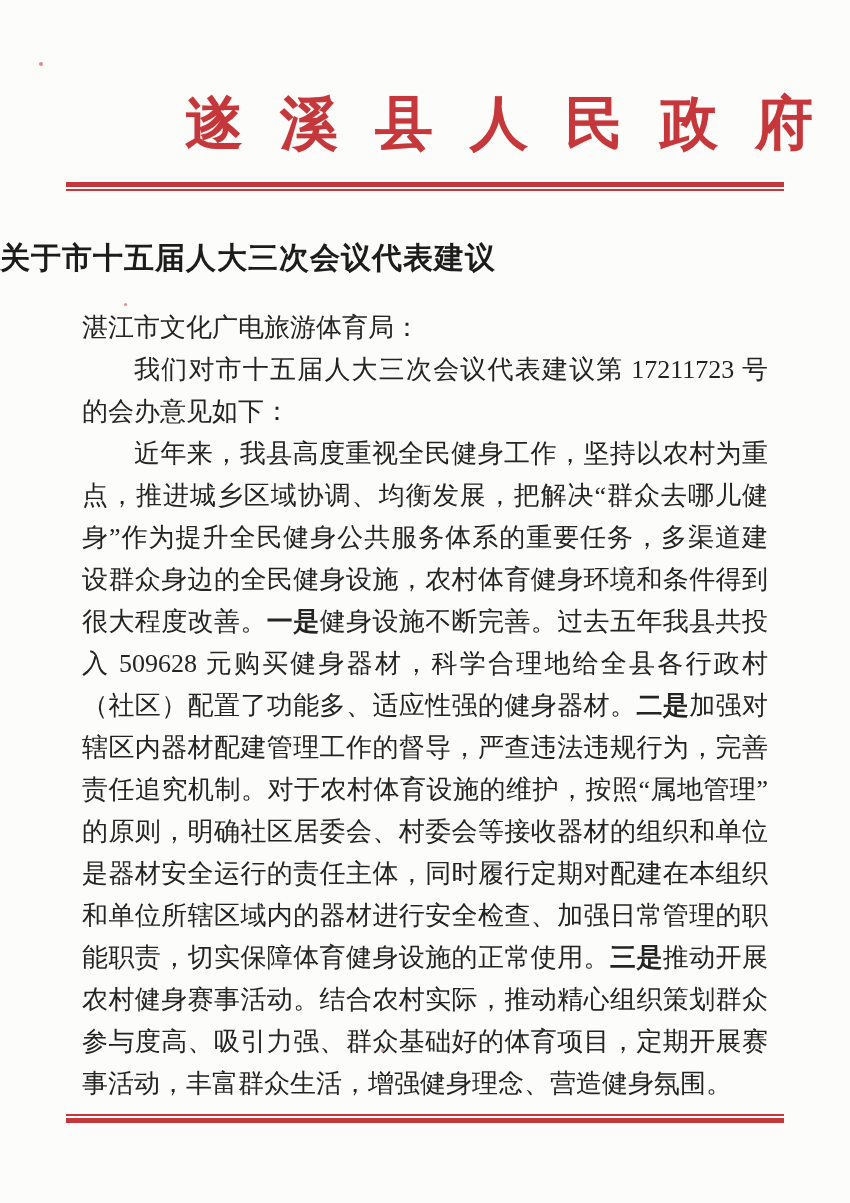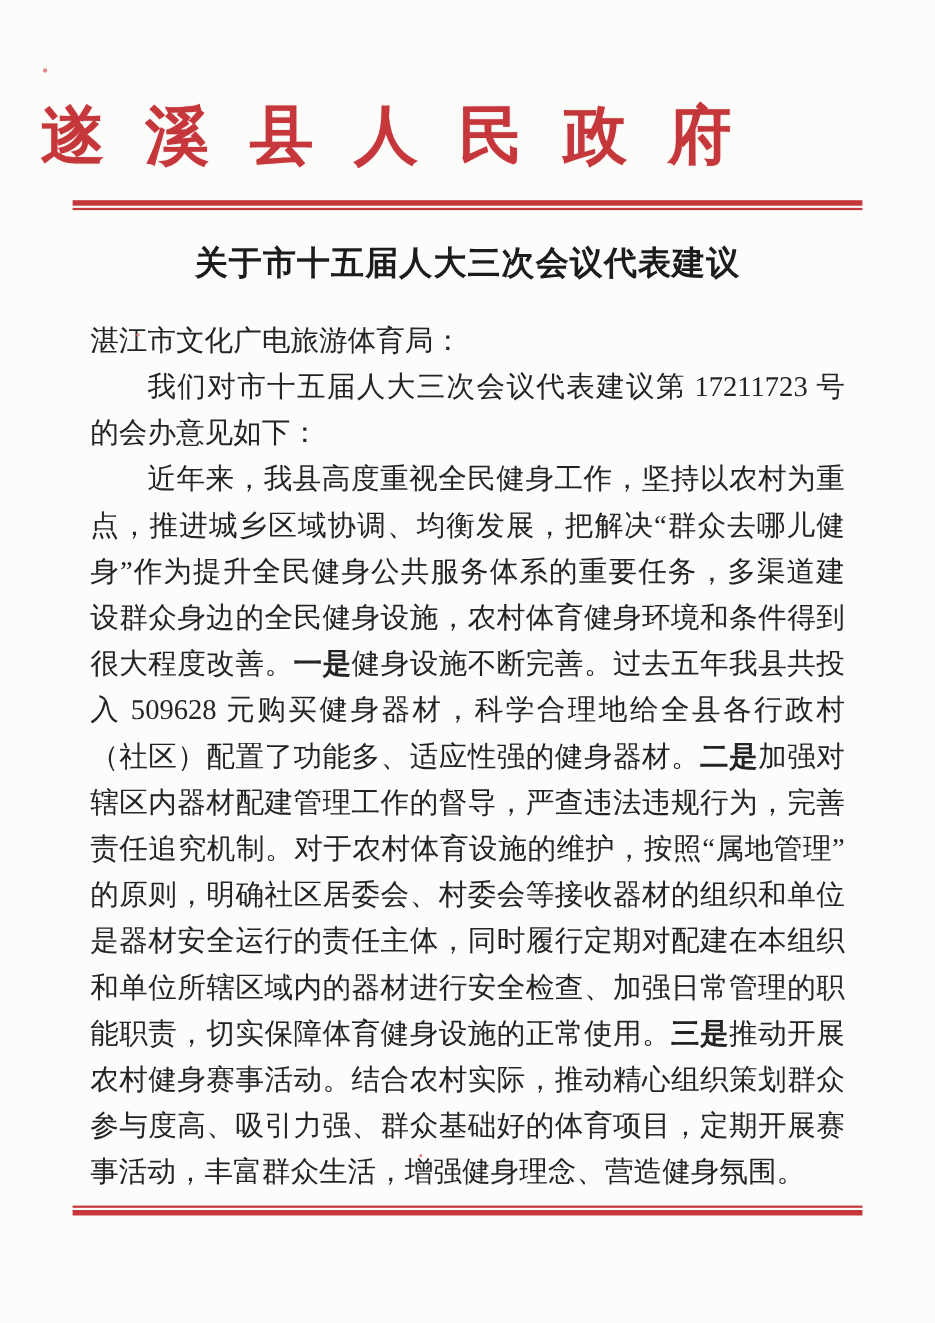--- a/index.html
+++ b/index.html
@@ -11,38 +11,38 @@
     background:#fcfcfb;
     overflow:hidden;
     font-family:"Liberation Serif","DejaVu Serif",serif;
   }
   
   .letterhead{
     margin-top:86px;
     font-size:58px;
     line-height:76px;
     font-weight:bold;
-    text-align:left;
+    text-align:right;
     letter-spacing:37px;
     padding-left:37px; 
     color:var(--accent,#c5373b);
     text-shadow:0 0 1px rgba(197,55,59,.45);
     white-space:nowrap;
   }
   
   .rule{margin:0 66px;}
   .rule-top{margin-top:20px;}
   .rule-bottom{margin-top:9px;}
   .rule .thick{height:5px;background:var(--accent,#c5373b);}
   .rule .thin{height:2px;background:var(--accent,#c5373b);}
   .rule .gap{height:2px;}
   
   .doc-title{
-    margin:28px 0 0 0;
-    text-align:center;
+    margin:46px 0 0 0;
+    text-align:left;
     font-size:30px;
     line-height:42px;
     font-weight:bold;
     letter-spacing:1px;
     color:#1c1c1c;
   }
   .doc-title .t-line{display:block;}
   
   .body{
     margin:28px 82px 0 82px;

